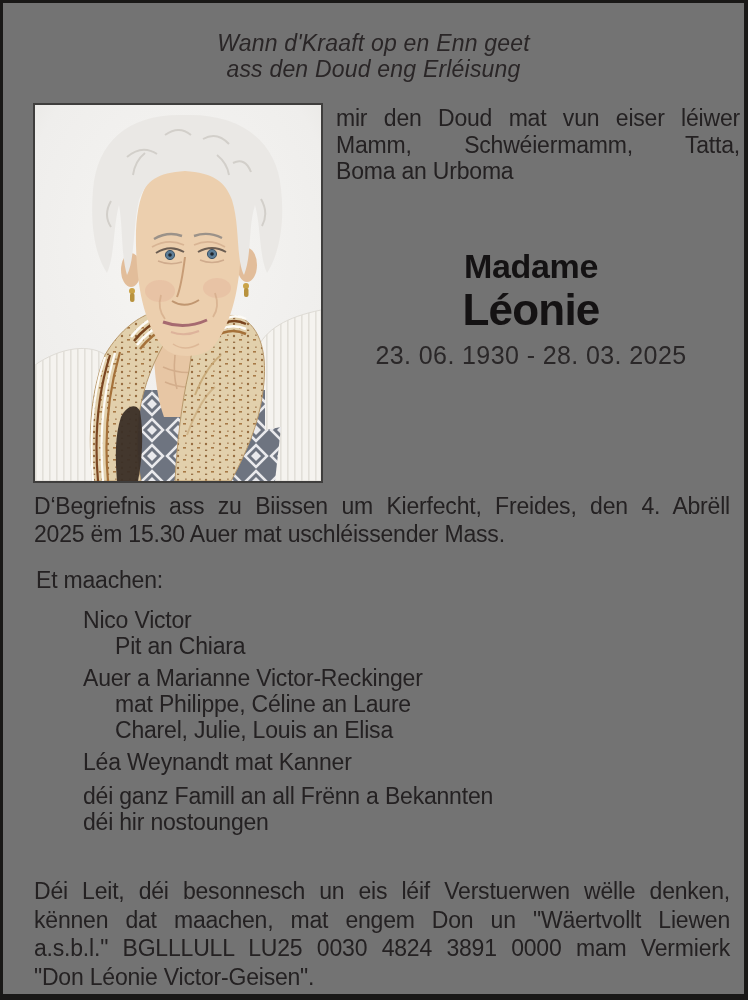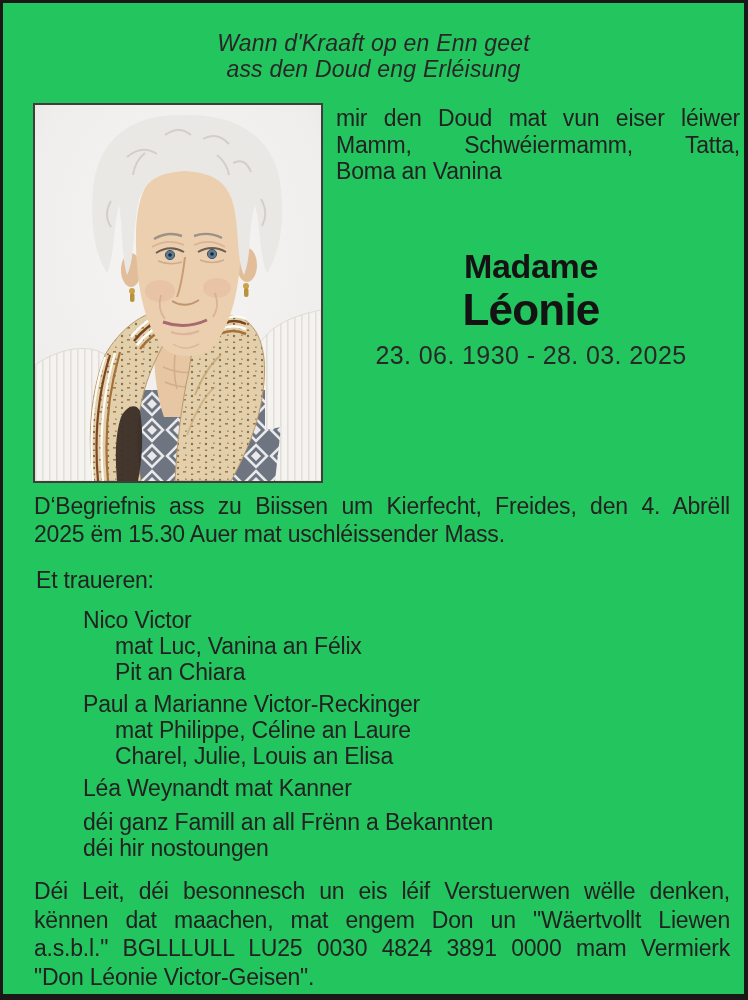--- a/index.html
+++ b/index.html
@@ -1,18 +1,18 @@
 <!DOCTYPE html>
 <html><head>
 <meta charset="utf-8">
 <style>
   html,body{margin:0;padding:0;background:#ffffff;}
   .sheet{
     position:relative; width:748px; height:1000px; box-sizing:border-box;
-    background:#22c55e; color:#242122;
+    background:#737373; color:#242122;
     border:solid #191817; border-width:3px 4px 6px 3px;
     font-family:"Liberation Sans", sans-serif; overflow:hidden;
   }
   .abs{position:absolute;}
   
   .quote{top:27px; left:0; right:0; text-align:center; font-style:italic;
          font-size:23px; line-height:26px; color:#2a2627; letter-spacing:.2px;}
   
   .photo{left:30px; top:100px; width:290px; height:380px; box-sizing:border-box;
          border:2px solid #3f3e3d; background:#efeeec;}
@@ -165,45 +165,44 @@
       <path d="M180,188 q5,14 -2,24" fill="none" stroke="#d3a987" stroke-width="1.8" opacity="0.7"></path>
       <path d="M128,217 Q150,225 172,215" fill="none" stroke="#a66a70" stroke-width="3"></path>
       <path d="M136,227 Q150,232 164,226" fill="none" stroke="#d4a08e" stroke-width="2" opacity="0.6"></path>
       <path d="M138,239 q12,8 26,0" fill="none" stroke="#d3a987" stroke-width="1.5" opacity="0.6"></path>
     </svg>
   </div>
 
   <div class="abs intro">
     <div class="jl">mir den Doud mat vun eiser léiwer</div>
     <div class="jl">Mamm, Schwéiermamm, Tatta,</div>
-    <div>Boma an Vanina</div>
+    <div>Boma an Urboma</div>
   </div>
 
   <div class="abs nameblock">
     <div class="madame">Madame</div>
     <div class="bigname">Léonie</div>
     <div class="dates">23. 06. 1930 - 28. 03. 2025</div>
   </div>
 
   <div class="abs funeral">
     <div class="jl">D‘Begriefnis ass zu Biissen um Kierfecht, Freides, den 4. Abrëll</div>
     <div>2025 ëm 15.30 Auer mat uschléissender Mass.</div>
   </div>
 
   <div class="abs mourners">
-    <div class="mheading">Et traueren:</div>
+    <div class="mheading">Et maachen:</div>
 
     <div class="group">
       <div class="l1">Nico Victor</div>
-      <div class="l2">mat Luc, Vanina an Félix</div>
       <div class="l2">Pit an Chiara</div>
     </div>
 
     <div class="group">
-      <div class="l1">Paul a Marianne Victor-Reckinger</div>
+      <div class="l1">Auer a Marianne Victor-Reckinger</div>
       <div class="l2">mat Philippe, Céline an Laure</div>
       <div class="l2">Charel, Julie, Louis an Elisa</div>
     </div>
 
     <div class="group">
       <div class="l1">Léa Weynandt mat Kanner</div>
     </div>
 
     <div class="group gap8">
       <div class="l1">déi ganz Famill an all Frënn a Bekannten</div>

